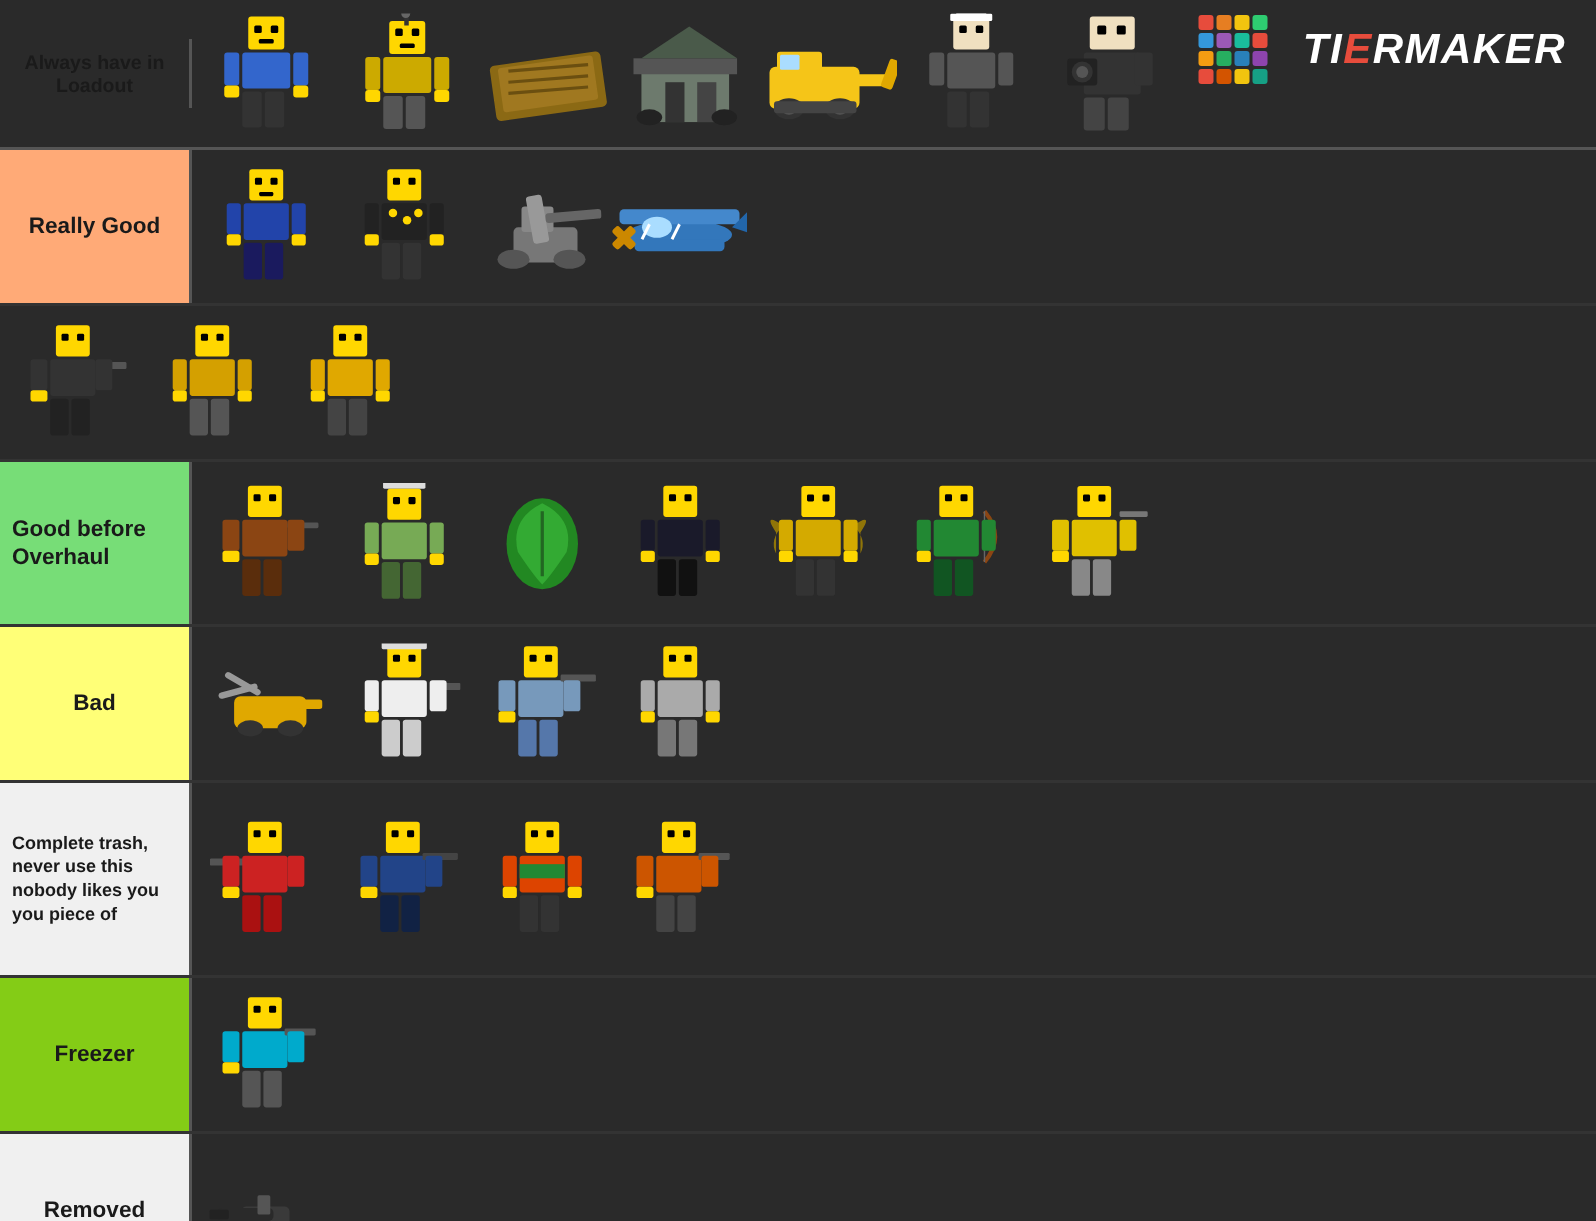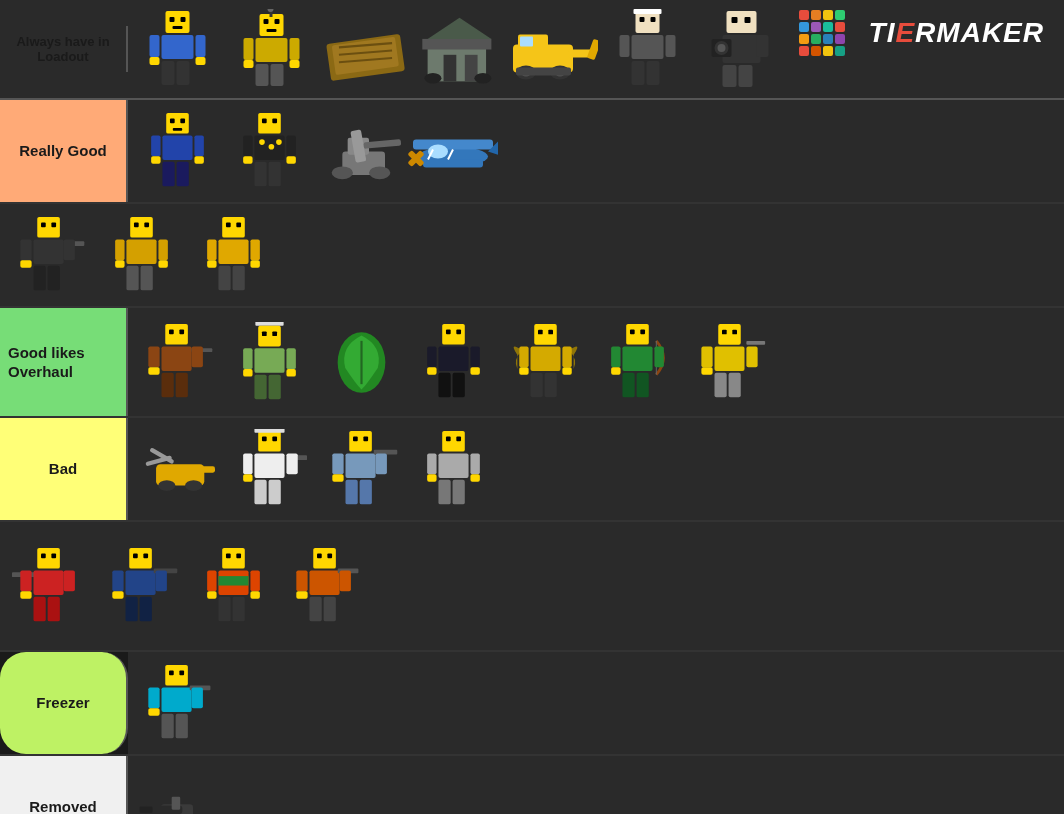--- a/index.html
+++ b/index.html
@@ -98,21 +98,21 @@
       margin-left: 16px;
     }
     .header-row-wrapper {
       position: relative;
     }
     .color-really-good { background: #ffaa77; }
     .color-mid { background: #ffdd55; }
     .color-good-before { background: #77dd77; }
     .color-bad { background: #ffff77; }
     .color-complete { background: #f0f0f0; }
-    .color-freezer { background: #bef264; border-radius: 26px; }
+    .color-freezer { background: #84cc16; }
     .color-removed { background: #f0f0f0; }
 
     
     svg.roblox-char {
       width: 75px;
       height: 80px;
     }
   </style>
 </head>
 <body>
@@ -385,21 +385,21 @@
         <rect x="48" y="48" width="10" height="8" rx="2" fill="#FFD700"></rect>
         <rect x="14" y="54" width="13" height="26" rx="2" fill="#444"></rect>
         <rect x="29" y="54" width="13" height="26" rx="2" fill="#444"></rect>
       </svg>
     </div>
   </div>
 </div>
 
 <div class="tier-row" style="min-height:110px;">
   <div class="tier-label color-good-before">
-    <span>Good likes Overhaul</span>
+    <span>Good before Overhaul</span>
   </div>
   <div class="tier-items">
 
     <div class="tier-item">
       <svg class="roblox-char" viewBox="0 0 70 85" xmlns="http://www.w3.org/2000/svg">
         <rect x="22" y="2" width="24" height="22" rx="2" fill="#FFD700"></rect>
         <rect x="26" y="8" width="5" height="5" rx="1" fill="#000"></rect>
         <rect x="37" y="8" width="5" height="5" rx="1" fill="#000"></rect>
         <rect x="18" y="26" width="32" height="26" rx="2" fill="#8B4513"></rect>
         <rect x="4" y="26" width="12" height="22" rx="2" fill="#8B4513"></rect>
@@ -568,20 +568,23 @@
         <rect x="48" y="26" width="10" height="22" rx="2" fill="#aaa"></rect>
         <rect x="48" y="48" width="10" height="8" rx="2" fill="#FFD700"></rect>
         <rect x="14" y="54" width="13" height="26" rx="2" fill="#777"></rect>
         <rect x="29" y="54" width="13" height="26" rx="2" fill="#777"></rect>
       </svg>
     </div>
   </div>
 </div>
 
 <div class="tier-row" style="min-height:130px;">
+  <div class="tier-label color-complete" style="font-size:12px;">
+    <span>Complete trash, never use this nobody likes you you piece of</span>
+  </div>
   <div class="tier-items">
 
     <div class="tier-item">
       <svg class="roblox-char" viewBox="0 0 70 85" xmlns="http://www.w3.org/2000/svg">
         <rect x="22" y="2" width="24" height="22" rx="2" fill="#FFD700"></rect>
         <rect x="26" y="8" width="5" height="5" rx="1" fill="#000"></rect>
         <rect x="37" y="8" width="5" height="5" rx="1" fill="#000"></rect>
 
         <rect x="-5" y="28" width="25" height="5" rx="1" fill="#555"></rect>
         <rect x="18" y="26" width="32" height="26" rx="2" fill="#cc2222"></rect>

